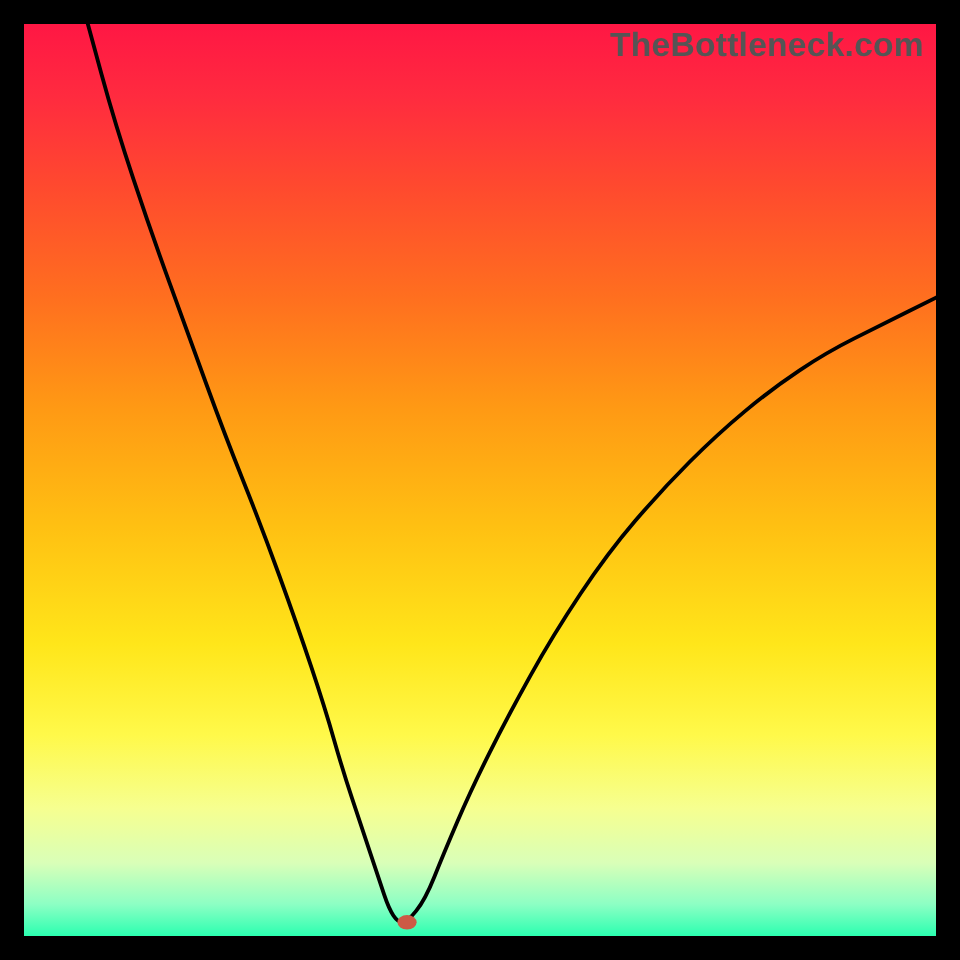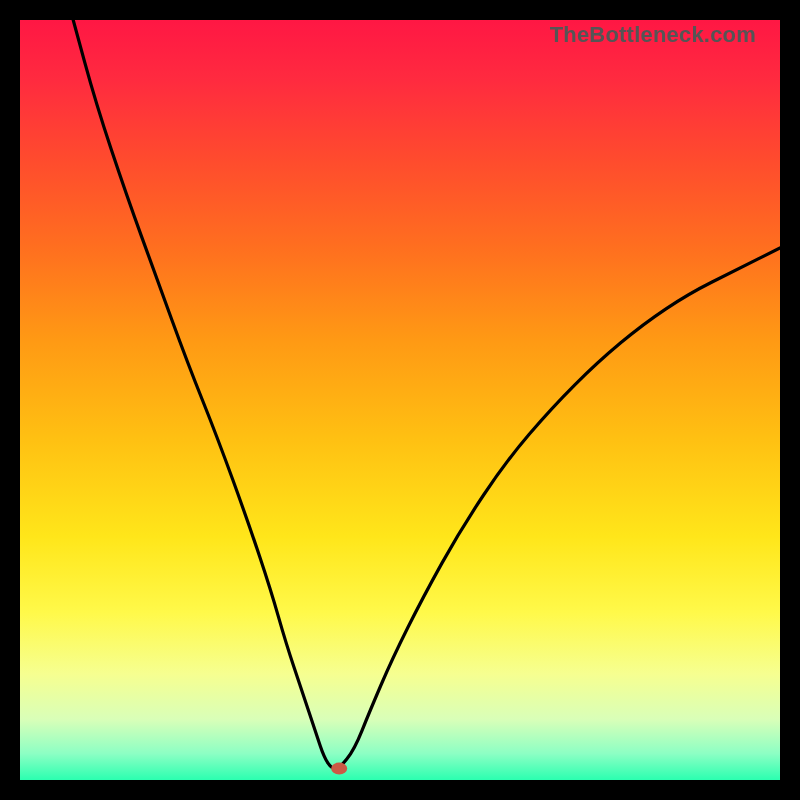--- a/index.html
+++ b/index.html
@@ -15,23 +15,23 @@
     position: absolute;
     left: 20px;
     top: 20px;
     width: 760px;
     height: 760px;
     background: #000;
   }
   .watermark {
     position: absolute;
     top: 2px;
-    right: 24px;
+    right: 10px;
     color: #555555;
-    font-size: 22px;
+    font-size: 28px;
     font-weight: 600;
     letter-spacing: 0.2px;
     z-index: 30;
     user-select: none;
   }
   svg.plot {
     position: absolute;
     left: 0;
     top: 0;
     width: 760px;

